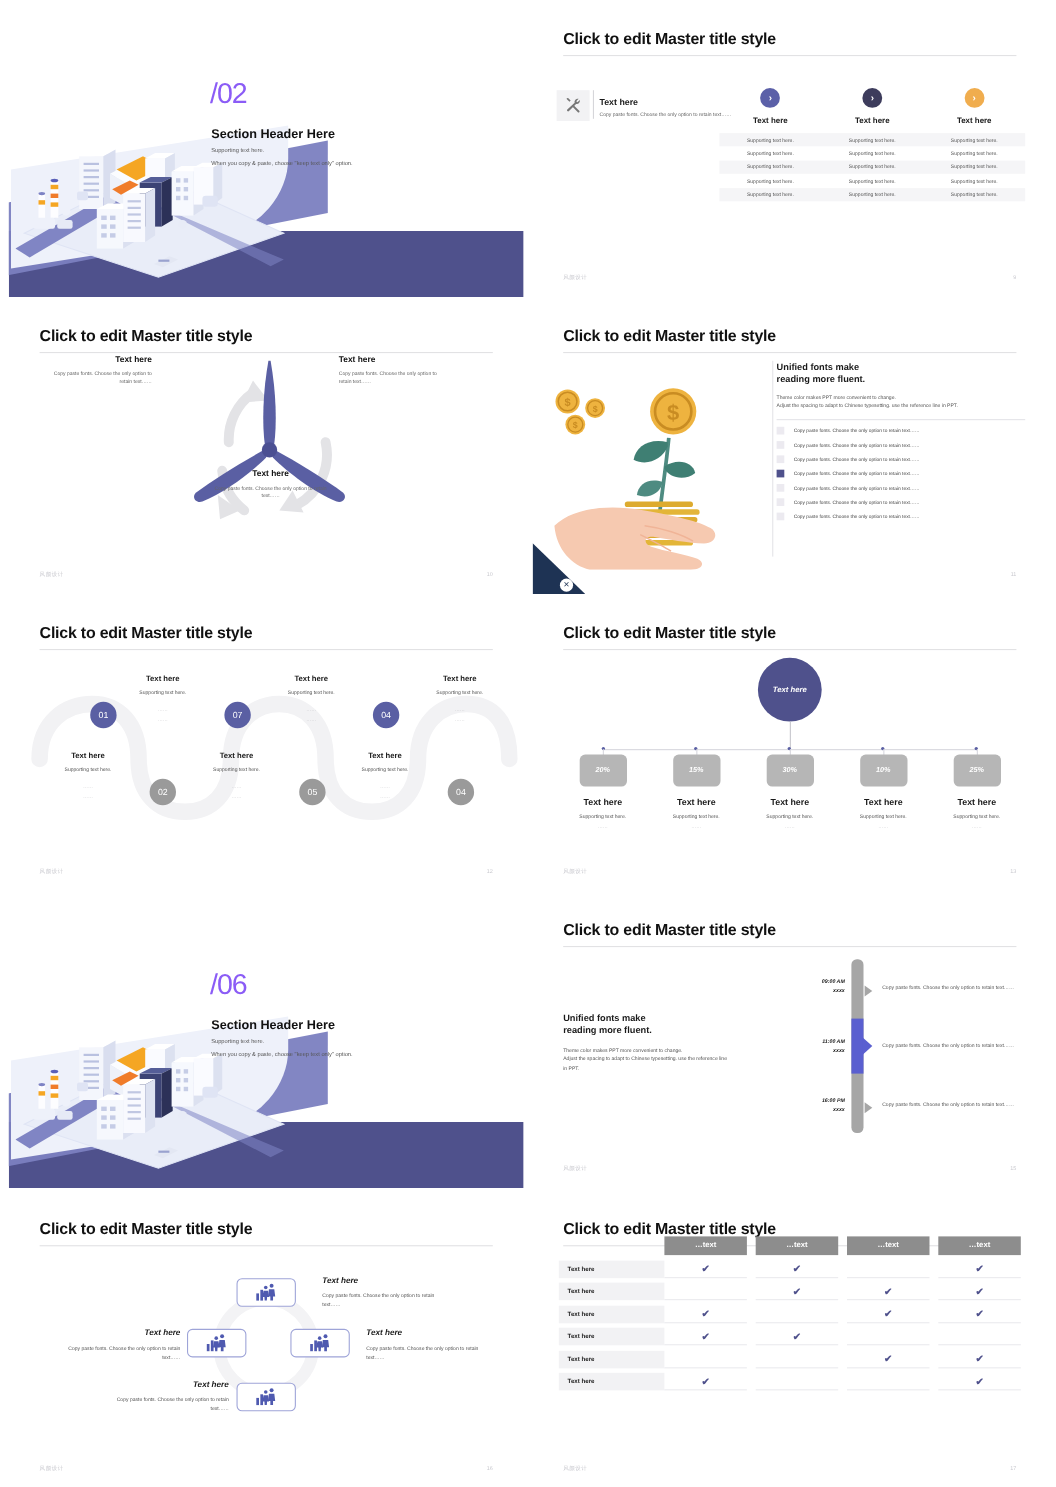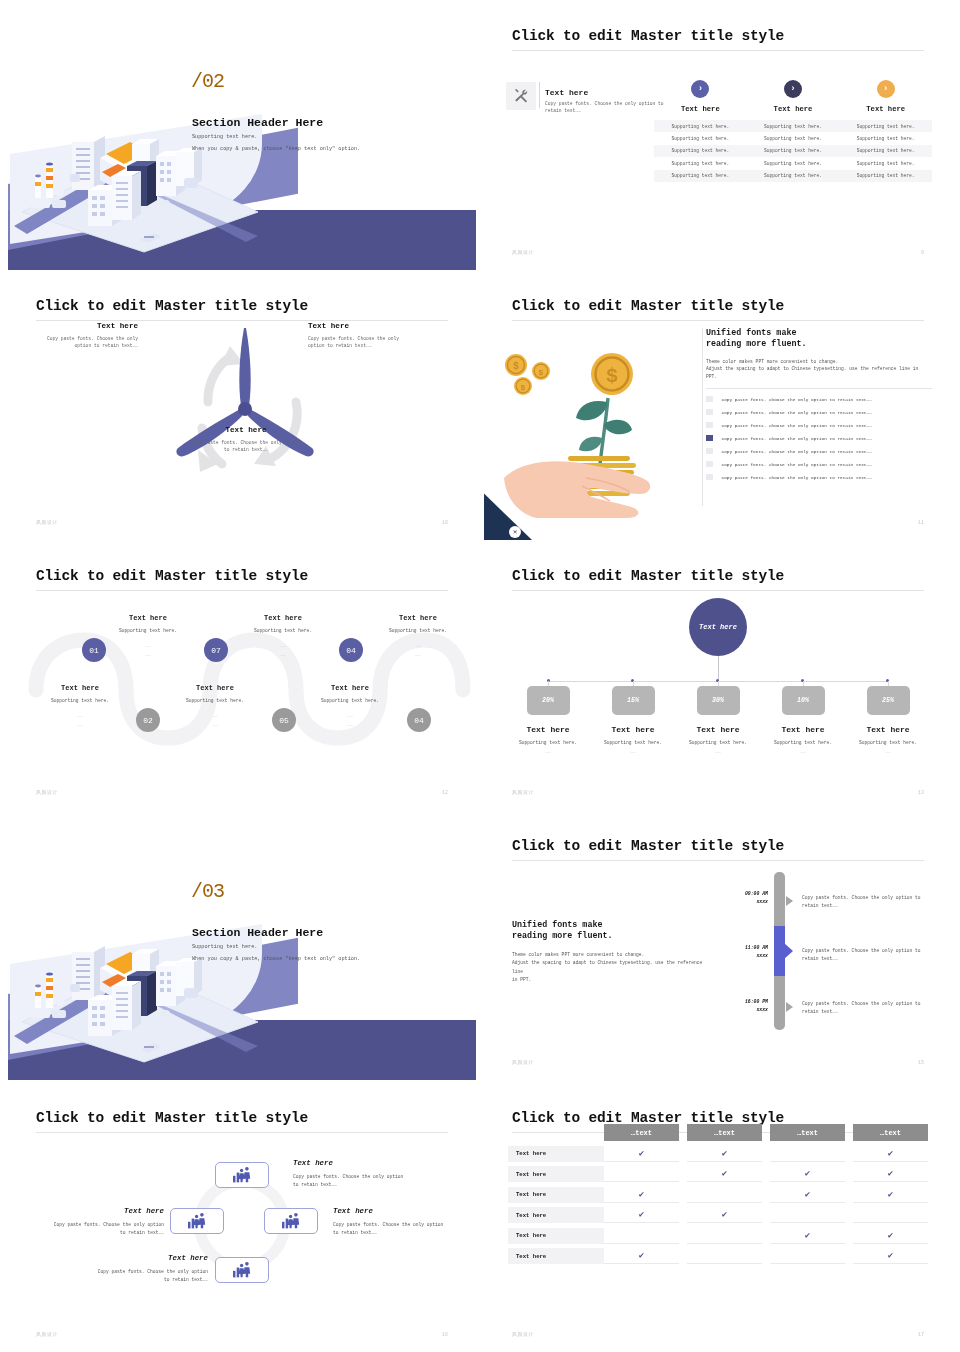--- a/index.html
+++ b/index.html
@@ -5,21 +5,21 @@
   * { box-sizing: border-box; margin: 0; padding: 0; }
   body {
     width: 960px; height: 1352px;
     background: #ffffff;
     font-family: "Liberation Sans", sans-serif;
     color: #1a1a1a;
     overflow: hidden;
   }
   .deck { position: relative; width: 960px; height: 1352px; }
 
-  .slide { position: absolute; width: 468px; height: 264px; background: #fff; overflow: hidden; font-family: Liberation Mono, monospace; }
+  .slide { position: absolute; width: 468px; height: 264px; background: #fff; overflow: hidden; }
   
   .s1 { left: 8px;   top: 6px;    }
   .s2 { left: 484px; top: 6px;    }
   .s3 { left: 8px;   top: 276px;  }
   .s4 { left: 484px; top: 276px;  }
   .s5 { left: 8px;   top: 546px;  }
   .s6 { left: 484px; top: 546px;  }
   .s7 { left: 8px;   top: 816px;  }
   .s8 { left: 484px; top: 816px;  }
   .s9 { left: 8px;   top: 1088px; }
@@ -56,21 +56,21 @@
     opacity: .95;
   }
   .sect .plate {
     position: absolute; left: 2px; bottom: 26px; width: 252px; height: 90px;
     background: #eef1fa; border-radius: 0 0 60px 0;
     transform: skewY(-9deg); transform-origin: left bottom;
   }
   .city { position: absolute; left: 6px; bottom: 14px; width: 250px; height: 140px; }
   .sect .num {
     position: absolute; left: 183px; top: 66px;
-    font-size: 20px; font-weight: 300; color: #a16207; letter-spacing: -1px;
+    font-size: 26px; font-weight: 300; color: #8b5cf6; letter-spacing: -1px;
     line-height: 1;
     text-align: right;
   }
   .sect .shead {
     position: absolute; left: 184px; top: 110px;
     font-size: 11.5px; font-weight: bold; color: #111;
   }
   .sect .ssub1 {
     position: absolute; left: 184px; top: 128px; font-size: 5.2px; color: #555;
   }
@@ -729,21 +729,21 @@
       <rect x="38" y="84" width="14" height="8" rx="2" fill="#e6eaf6"></rect>
       <polygon points="126,124 140,117 148,120 134,127" fill="#e3e7f3"></polygon>
       <rect x="130" y="120" width="10" height="2" fill="#9aa2cf"></rect>
       <g fill="#dfe4f4">
         <rect x="56" y="58" width="10" height="8" rx="2"></rect>
         <rect x="170" y="62" width="14" height="10" rx="3"></rect>
       </g>
       <circle cx="152" cy="88" r="4" fill="#e8ecf7"></circle>
       <circle cx="46" cy="76" r="4" fill="#eef1fa"></circle>
     </svg>
-    <div class="num">/03</div>
+    <div class="num">/06</div>
     <div class="shead">Section Header Here</div>
     <div class="ssub1">Supporting text here.</div>
     <div class="ssub2">When you copy &amp; paste, choose "keep text only" option.</div>
   </div>
 
   <div class="slide s8">
     <div class="mtitle">Click to edit Master title style</div>
     <div class="title-rule"></div>
 
     <div class="tl-left">

